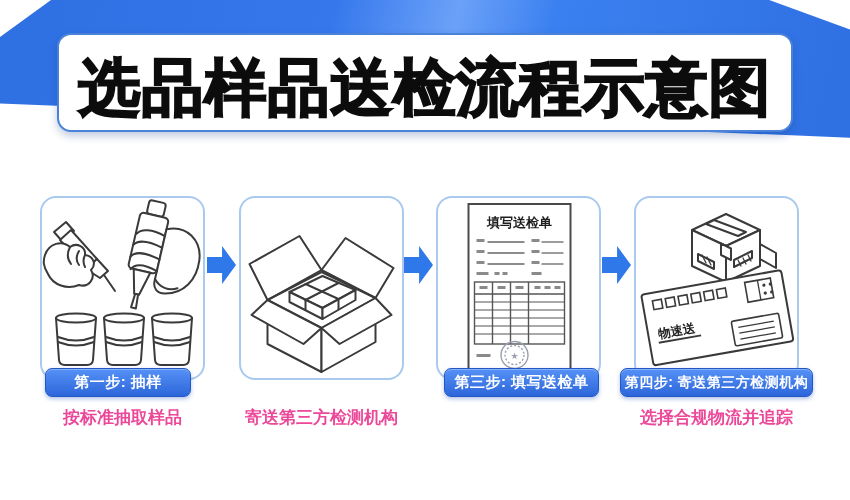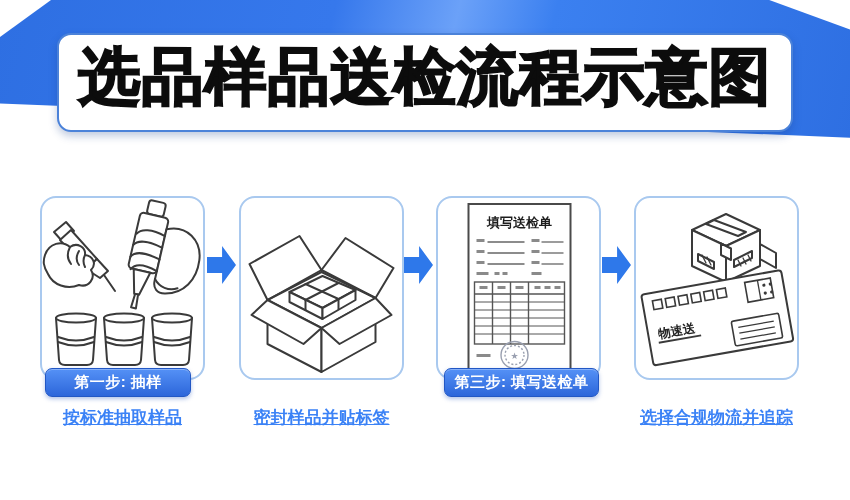--- a/index.html
+++ b/index.html
@@ -8,21 +8,21 @@
   .poster{position:absolute;inset:0;}
 
   
   .top-band{position:absolute;left:0;top:0;width:850px;height:148px;
     background:linear-gradient(104deg,#2e6fe2 0%,#3678ec 38%,#6ba1f8 52%,#3b80f0 63%,#2e6fe2 100%);
     clip-path:polygon(6% 0,90.5% 0,100% 20%,100% 93%,0 70%,0 25%);}
 
   .title-card{position:absolute;left:57px;top:33px;width:736px;height:99px;
     background:#fff;border:2.5px solid #4b82d9;border-radius:14px;
     box-shadow:0 4px 9px rgba(20,60,140,.28);
-    display:flex;align-items:flex-start;justify-content:center;box-sizing:border-box;}
+    display:flex;align-items:flex-end;justify-content:center;box-sizing:border-box;}
   .title-card h1{margin:0;font-size:62px;font-weight:900;letter-spacing:1px;
     color:#0c0c0c;-webkit-text-stroke:2px #0c0c0c;white-space:nowrap;}
 
   .step-card{position:absolute;top:168px;width:165px;height:184px;background:#fff;
     border:2px solid #a9c9ef;border-radius:16px;box-sizing:border-box;margin-top:28px;}
   .step-card svg{display:block;width:100%;height:100%;}
   .c1{left:40px}.c2{left:239px}.c3{left:436px}.c4{left:634px}
 
   .arrow{position:absolute;top:246px;width:29px;height:38px;background:#2e78ea;
     clip-path:polygon(0 29%,52% 29%,52% 0,100% 50%,52% 100%,52% 71%,0 71%);}
@@ -30,22 +30,22 @@
 
   .badge{position:absolute;top:368px;height:29px;border-radius:7px;
     background:linear-gradient(180deg,#5591f6,#2c66da);border:1px solid #2257c4;
     color:#fff;font-size:15px;font-weight:700;letter-spacing:.5px;
     display:flex;align-items:center;justify-content:center;box-sizing:border-box;
     box-shadow:0 2px 4px rgba(30,80,190,.35),inset 0 1px 0 rgba(255,255,255,.3);
     white-space:nowrap;}
   .b1{left:45px;width:146px}.b2{left:249px;width:146px}
   .b3{left:444px;width:155px}.b4{left:620px;width:193px;font-size:14px}
 
-  .caption{position:absolute;top:406px;font-size:17px;font-weight:600;color:#3b82f6;
-    text-align:center;white-space:nowrap;text-decoration:underline;}
+  .caption{position:absolute;top:406px;font-size:17px;font-weight:600;color:#ec4899;
+    text-align:center;white-space:nowrap;}
   .p1{left:40px;width:165px}.p2{left:239px;width:165px}
   .p3{left:427px;width:200px}.p4{left:619px;width:195px}
 
   .line-art{fill:#fff;stroke:#3a3a3a;stroke-width:2;stroke-linecap:round;stroke-linejoin:round;}
   .thin{stroke-width:1.3;fill:none;}
   .bar{fill:#8a8a8a;stroke:none;}
   .stamp{stroke:#9aa0b0;fill:none;stroke-width:1.4;}
 </style>
 </head>
 <body>
@@ -216,18 +216,19 @@
           <line x1="100" y1="133" x2="136" y2="133"></line>
             <line x1="100" y1="139" x2="136" y2="139"></line>
           <line x1="100" y1="145" x2="136" y2="145"></line>
         </g>
       </g>
     </svg>
   </div>
 
   <div class="badge b1">第一步: 抽样</div>
   <div class="badge b3">第三步: 填写送检单</div>
+  <div class="badge b4">第四步: 寄送第三方检测机构</div>
 
   <div class="caption p1">按标准抽取样品</div>
-  <div class="caption p2">密封样品并贴标签</div>
+  <div class="caption p2">寄送第三方检测机构</div>
   <div class="caption p4">选择合规物流并追踪</div>
 
 </div>
 
 </body></html>

